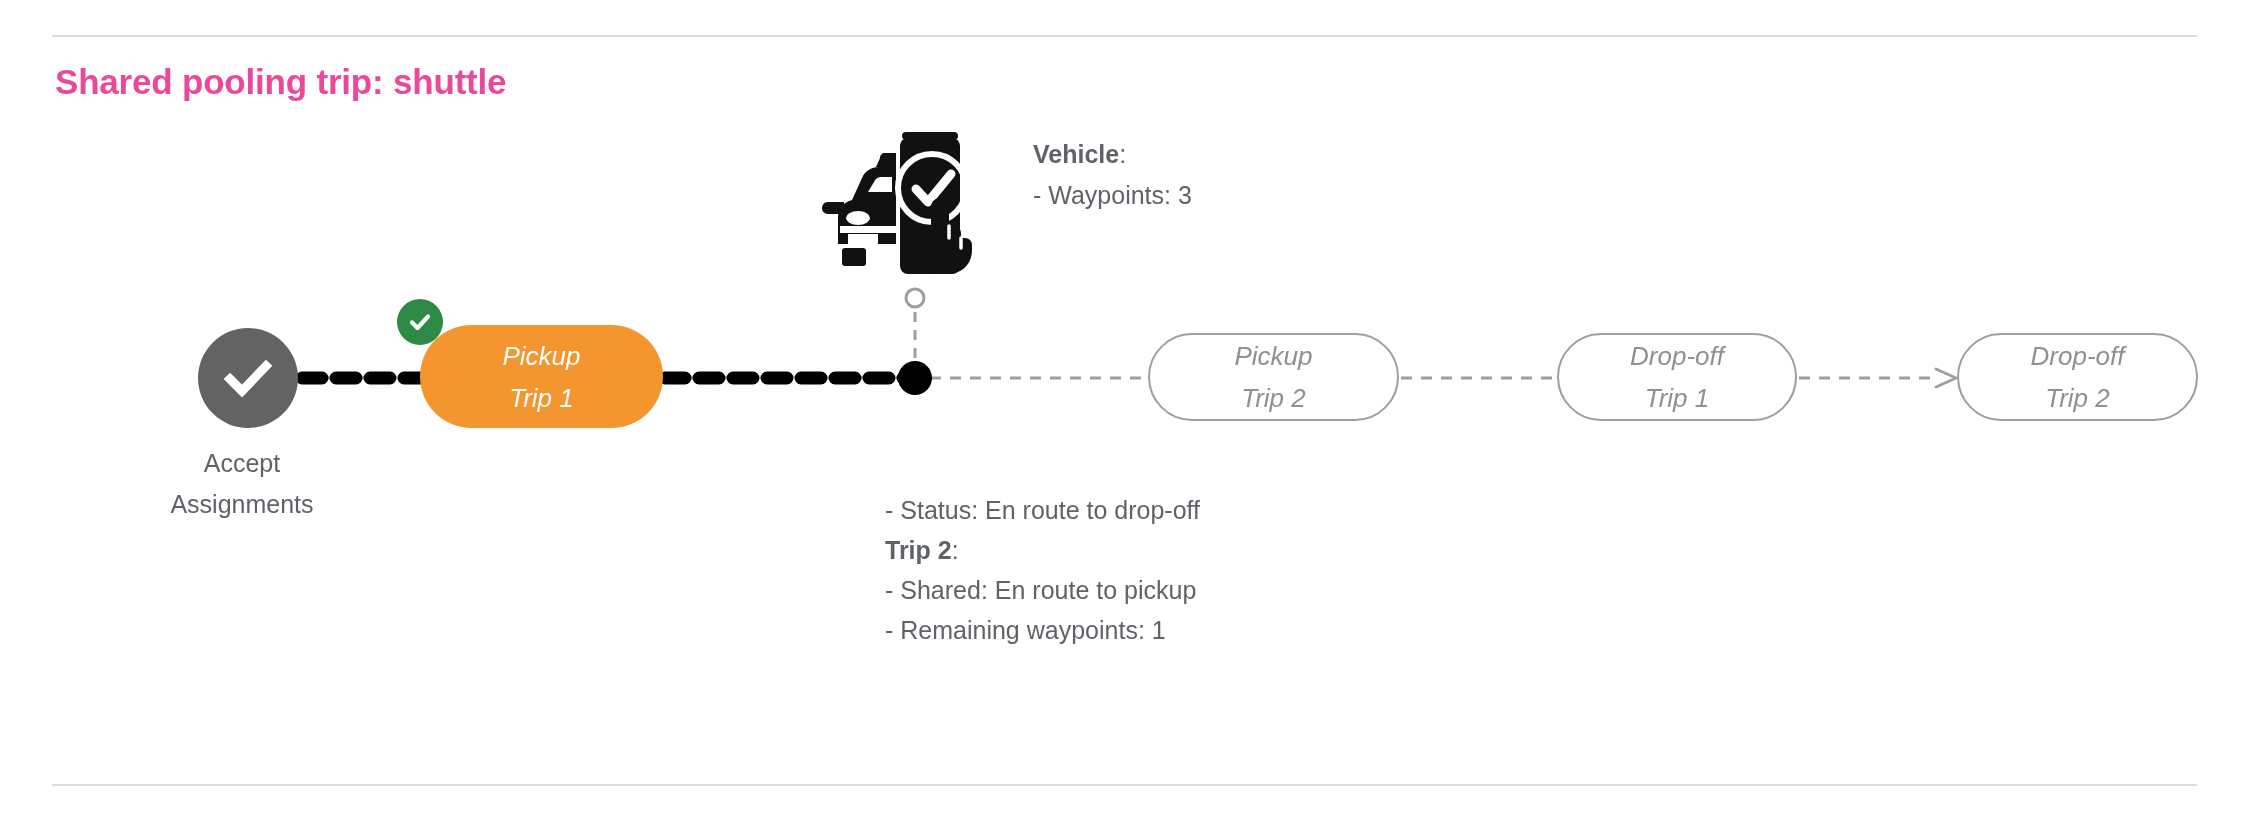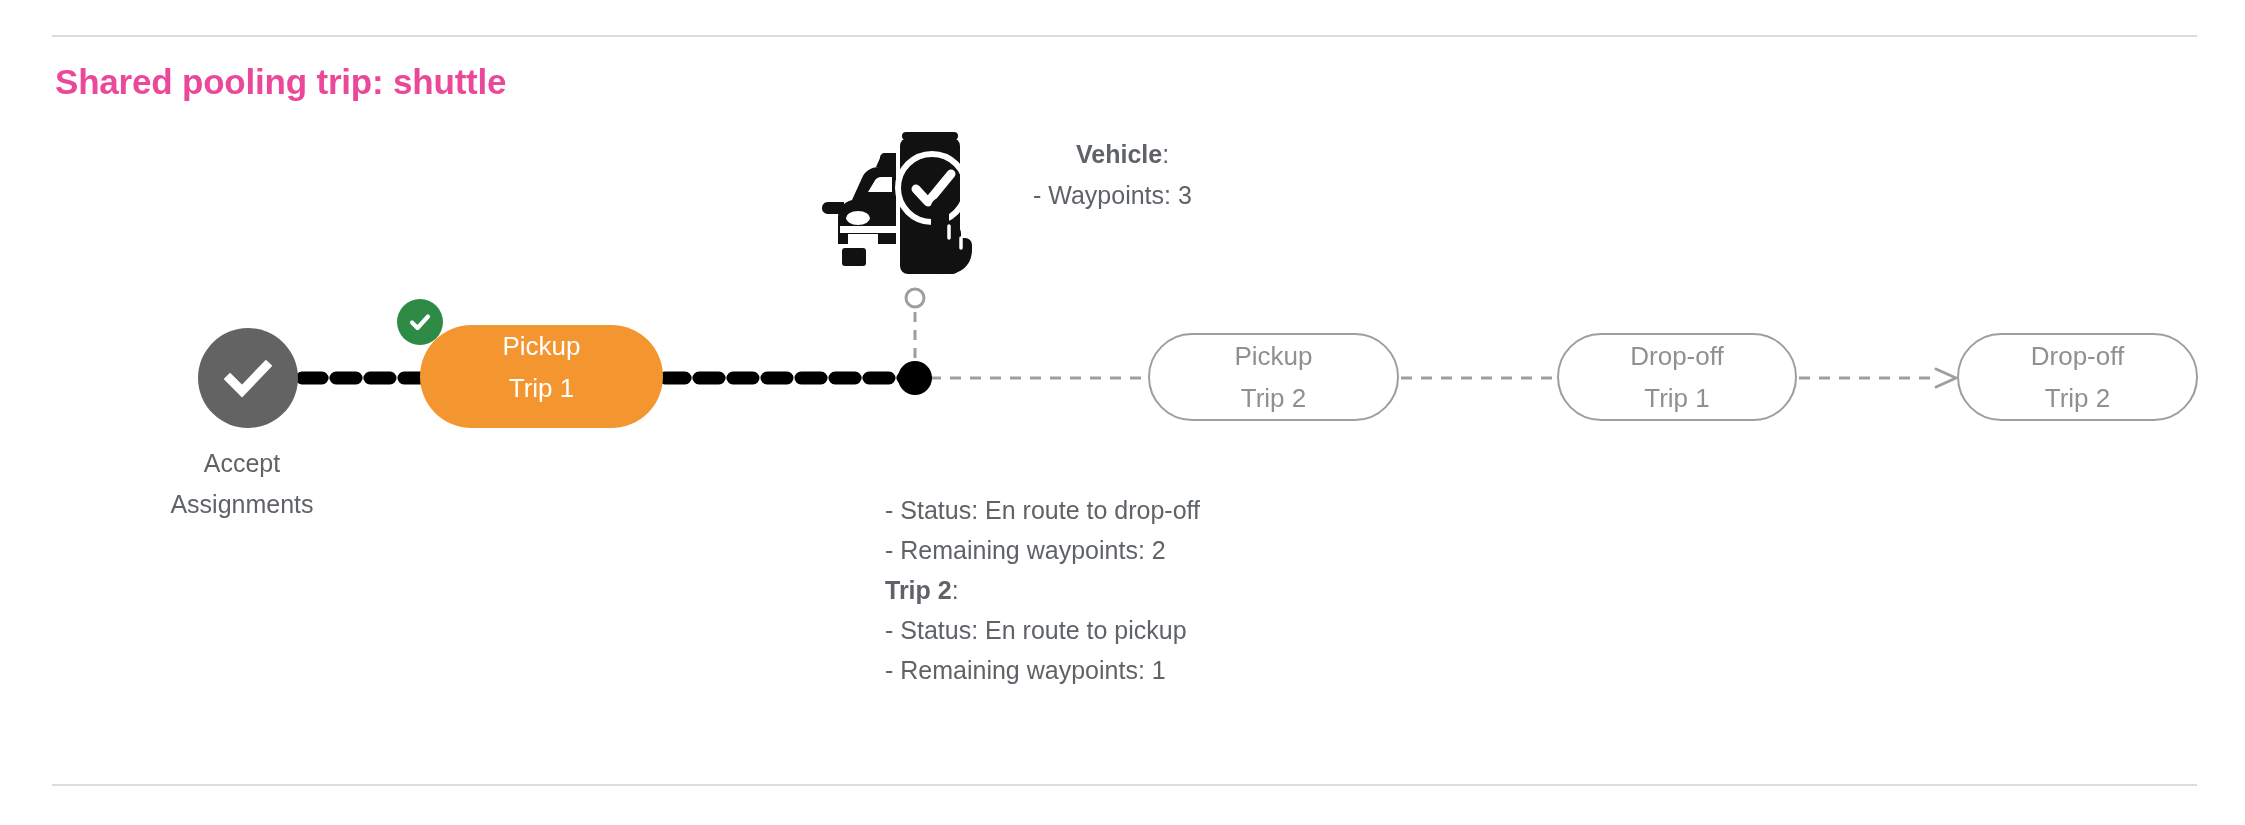--- a/index.html
+++ b/index.html
@@ -84,24 +84,26 @@
     color: #5f6368;
     white-space: pre-line;
   }
 
   .pill {
     position: absolute;
     box-sizing: border-box;
     display: flex;
     flex-direction: column;
     align-items: center;
+    justify-content: center;
     border-radius: 70px;
     font-size: 26px;
     line-height: 42px;
     text-align: center;
+    font-style: italic;
   }
 
   .pill-active {
     left: 420px;
     top: 325px;
     width: 243px;
     height: 103px;
     background: #F4962F;
     color: #ffffff;
     font-weight: 500;
@@ -148,21 +150,21 @@
 
   .vehicle-info {
     position: absolute;
     left: 1033px;
     top: 134px;
     font-size: 25px;
     line-height: 41px;
     color: #5f6368;
     white-space: nowrap;
   }
-  .vehicle-info .k { font-weight: 700; color: #5f6368; margin-left: 43px; }
+  .vehicle-info .k { font-weight: 700; color: #5f6368; }
 
   .trip-info {
     position: absolute;
     left: 885px;
     top: 490px;
     font-size: 25px;
     line-height: 40px;
     color: #5f6368;
     white-space: nowrap;
   }
@@ -280,19 +282,18 @@
     </svg>
   </div>
 
   <div class="vehicle-info">
     <div><span class="k">Vehicle</span><span>:</span></div>
     <div>- Waypoints: 3</div>
   </div>
 
   <div class="trip-info">
     <div class="row">- Status:  En route to drop-off</div>
-    <div class="row">- Remaining waypoints: 2</div>
     <div class="row"><span class="k">Trip 2</span><span>:</span></div>
-    <div class="row">- Status:  En route to pickup</div>
+    <div class="row">- Shared:  En route to pickup</div>
     <div class="row">- Remaining waypoints: 1</div>
   </div>
 
 </div>
 
 </body></html>

